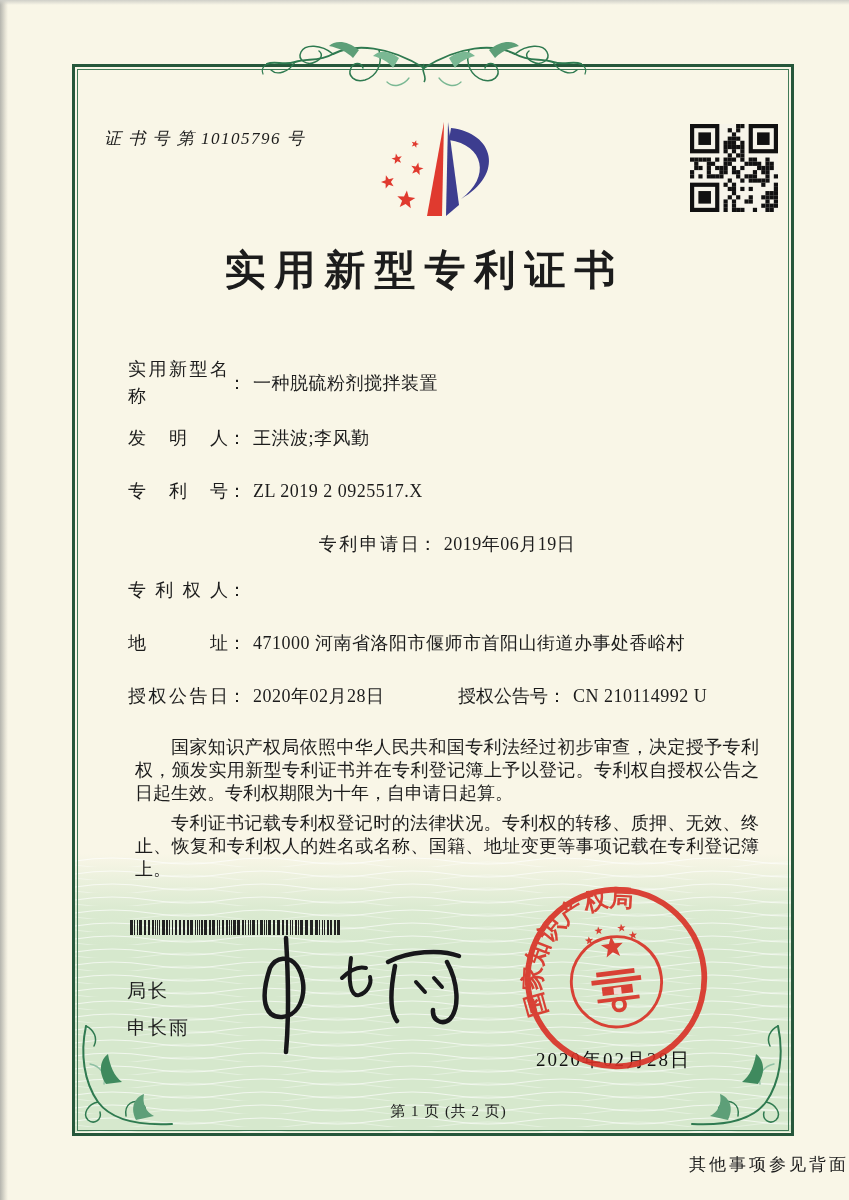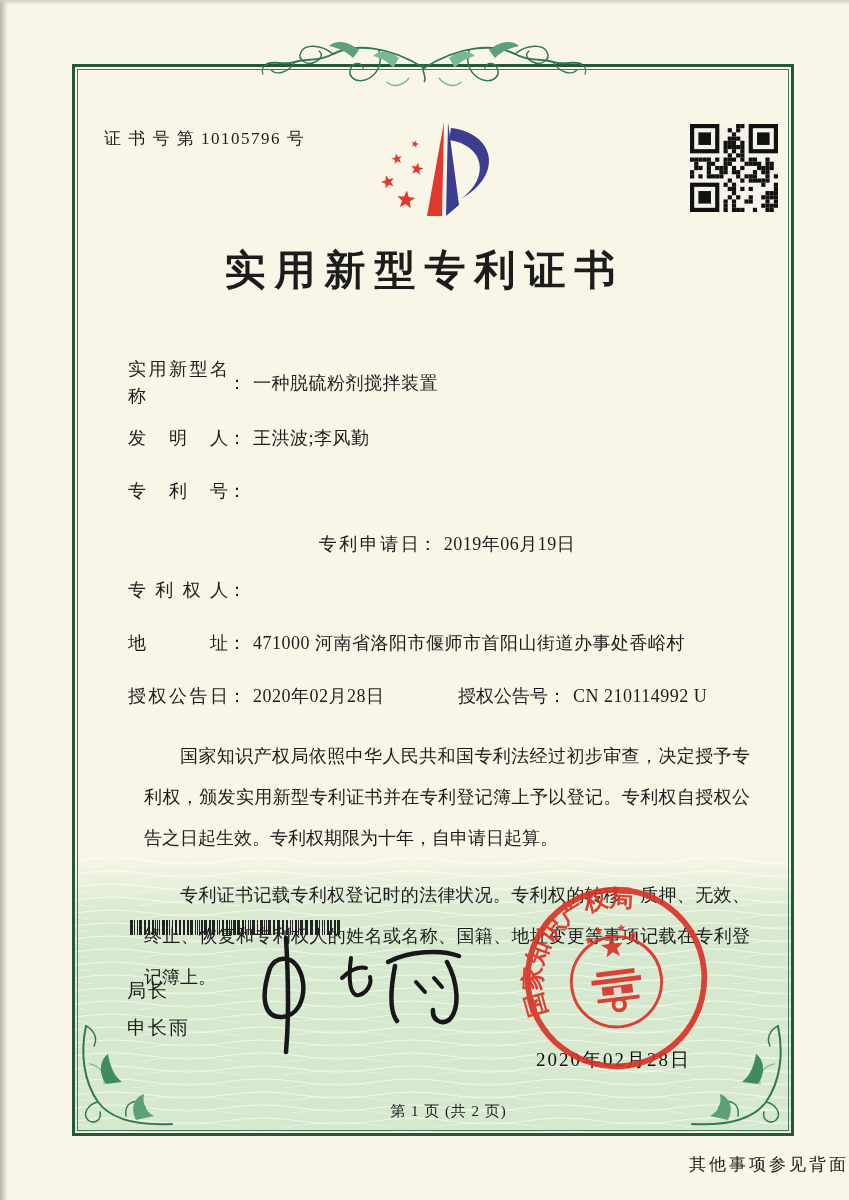--- a/index.html
+++ b/index.html
@@ -15,39 +15,39 @@
         background:linear-gradient(180deg,rgba(214,232,205,0) 0,rgba(214,232,205,.85) 55px,#d6e8cd 90px);}
   .green-zone svg{position:absolute;inset:0;}
 
   
   .frame{position:absolute;left:72px;top:64px;width:716px;height:1066px;
         border:3px solid #26573b;z-index:2;pointer-events:none;}
   .frame::after{content:"";position:absolute;inset:2px;border:1px solid #417a58;}
 
   .ornament{position:absolute;z-index:3;pointer-events:none;}
 
-  .cert-no{position:absolute;left:104px;top:127px;z-index:4;font-size:17px;letter-spacing:1.5px;}
+  .cert-no{position:absolute;left:104px;top:127px;z-index:4;font-size:17px;letter-spacing:1.5px;font-style:italic;}
   .logo{position:absolute;left:372px;top:113px;z-index:4;}
   .qr{position:absolute;left:690px;top:124px;z-index:4;background:#f9f6e7;}
 
   .title{position:absolute;left:0;top:243px;width:100%;text-align:center;z-index:4;
         font-size:41px;font-weight:600;letter-spacing:9px;}
 
   .content{position:absolute;left:128px;top:356px;width:638px;z-index:4;font-size:18px;}
   .frow{position:relative;display:flex;line-height:27px;margin-bottom:26px;}
   .frow:nth-child(1){margin-bottom:15px;align-items:center;}
   .frow:nth-child(4){margin-bottom:19px;justify-content:center;}
   .flabel{display:inline-block;width:100px;text-align:justify;text-align-last:justify;flex:none;}
   .fcolon{flex:none;margin-right:7px;}
   .fvalue{letter-spacing:.5px;white-space:nowrap;}
   .g2{position:absolute;left:330px;top:0;display:flex;}
   .g2 .flabel{width:90px;}
 
   .paras{margin-top:12px;}
-  .paras p{margin:16px;text-indent:2em;line-height:41px;font-size:18px;text-align:justify;}
+  .paras p{margin:7px;text-indent:2em;line-height:23px;font-size:18px;text-align:justify;}
 
   .barcode{position:absolute;left:130px;top:920px;z-index:4;}
 
   .signer{position:absolute;left:127px;top:972px;z-index:4;font-size:19px;letter-spacing:2px;line-height:37px;}
   .signature{position:absolute;left:238px;top:922px;z-index:5;}
 
   .seal-date{position:absolute;left:536px;top:1047px;z-index:4;font-size:19px;letter-spacing:2px;color:#111;}
   .seal{position:absolute;left:520px;top:882px;z-index:5;opacity:.9;transform:rotate(-7deg);}
 
   .page-info{position:absolute;left:0;top:1102px;width:100%;text-align:center;z-index:4;font-size:15px;letter-spacing:1px;padding-left:24px;}
@@ -275,20 +275,21 @@
       <span class="fvalue">一种脱硫粉剂搅拌装置</span>
     </div>
     <div class="frow">
       <span class="flabel">发明人</span>
         <span class="fcolon">：</span>
       <span class="fvalue">王洪波;李风勤</span>
     </div>
     <div class="frow">
       <span class="flabel">专利号</span>
         <span class="fcolon">：</span>
+      <span class="fvalue">ZL 2019 2 0925517.X</span>
     </div>
     <div class="frow">
       <span class="flabel">专利申请日</span>
         <span class="fcolon">：</span>
       <span class="fvalue">2019年06月19日</span>
     </div>
     <div class="frow">
       <span class="flabel">专利权人</span>
         <span class="fcolon">：</span>
     </div>

